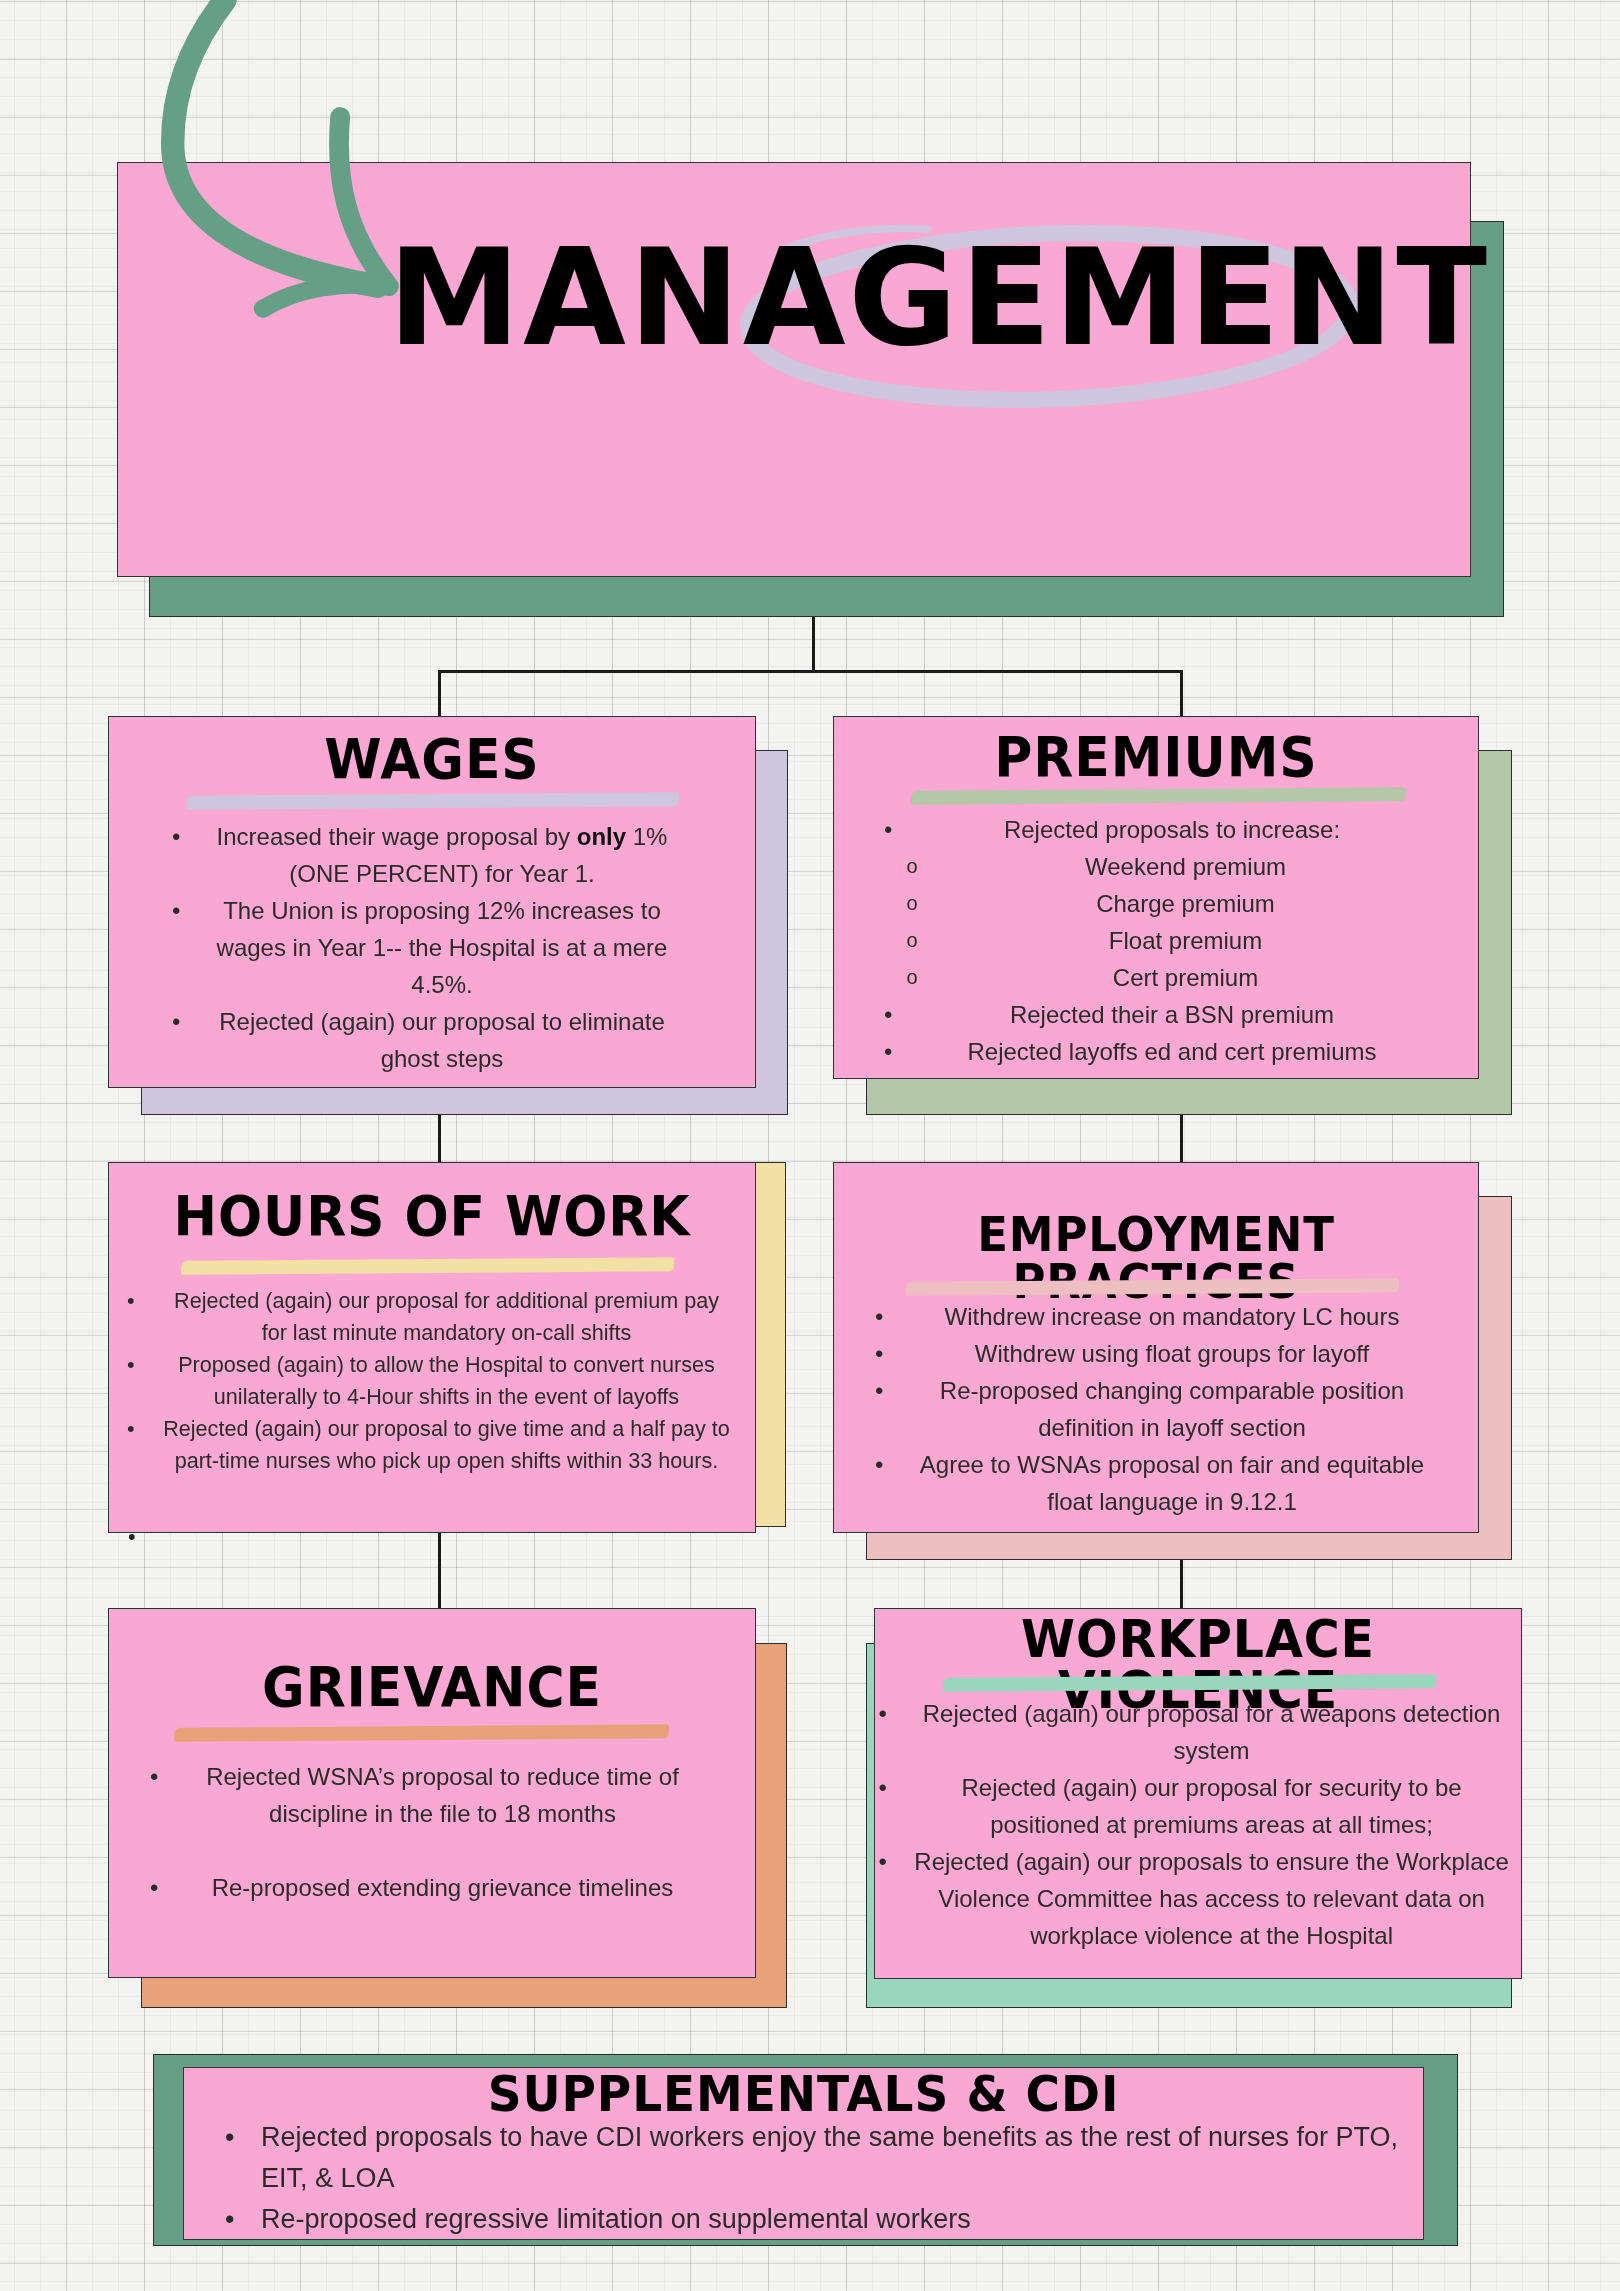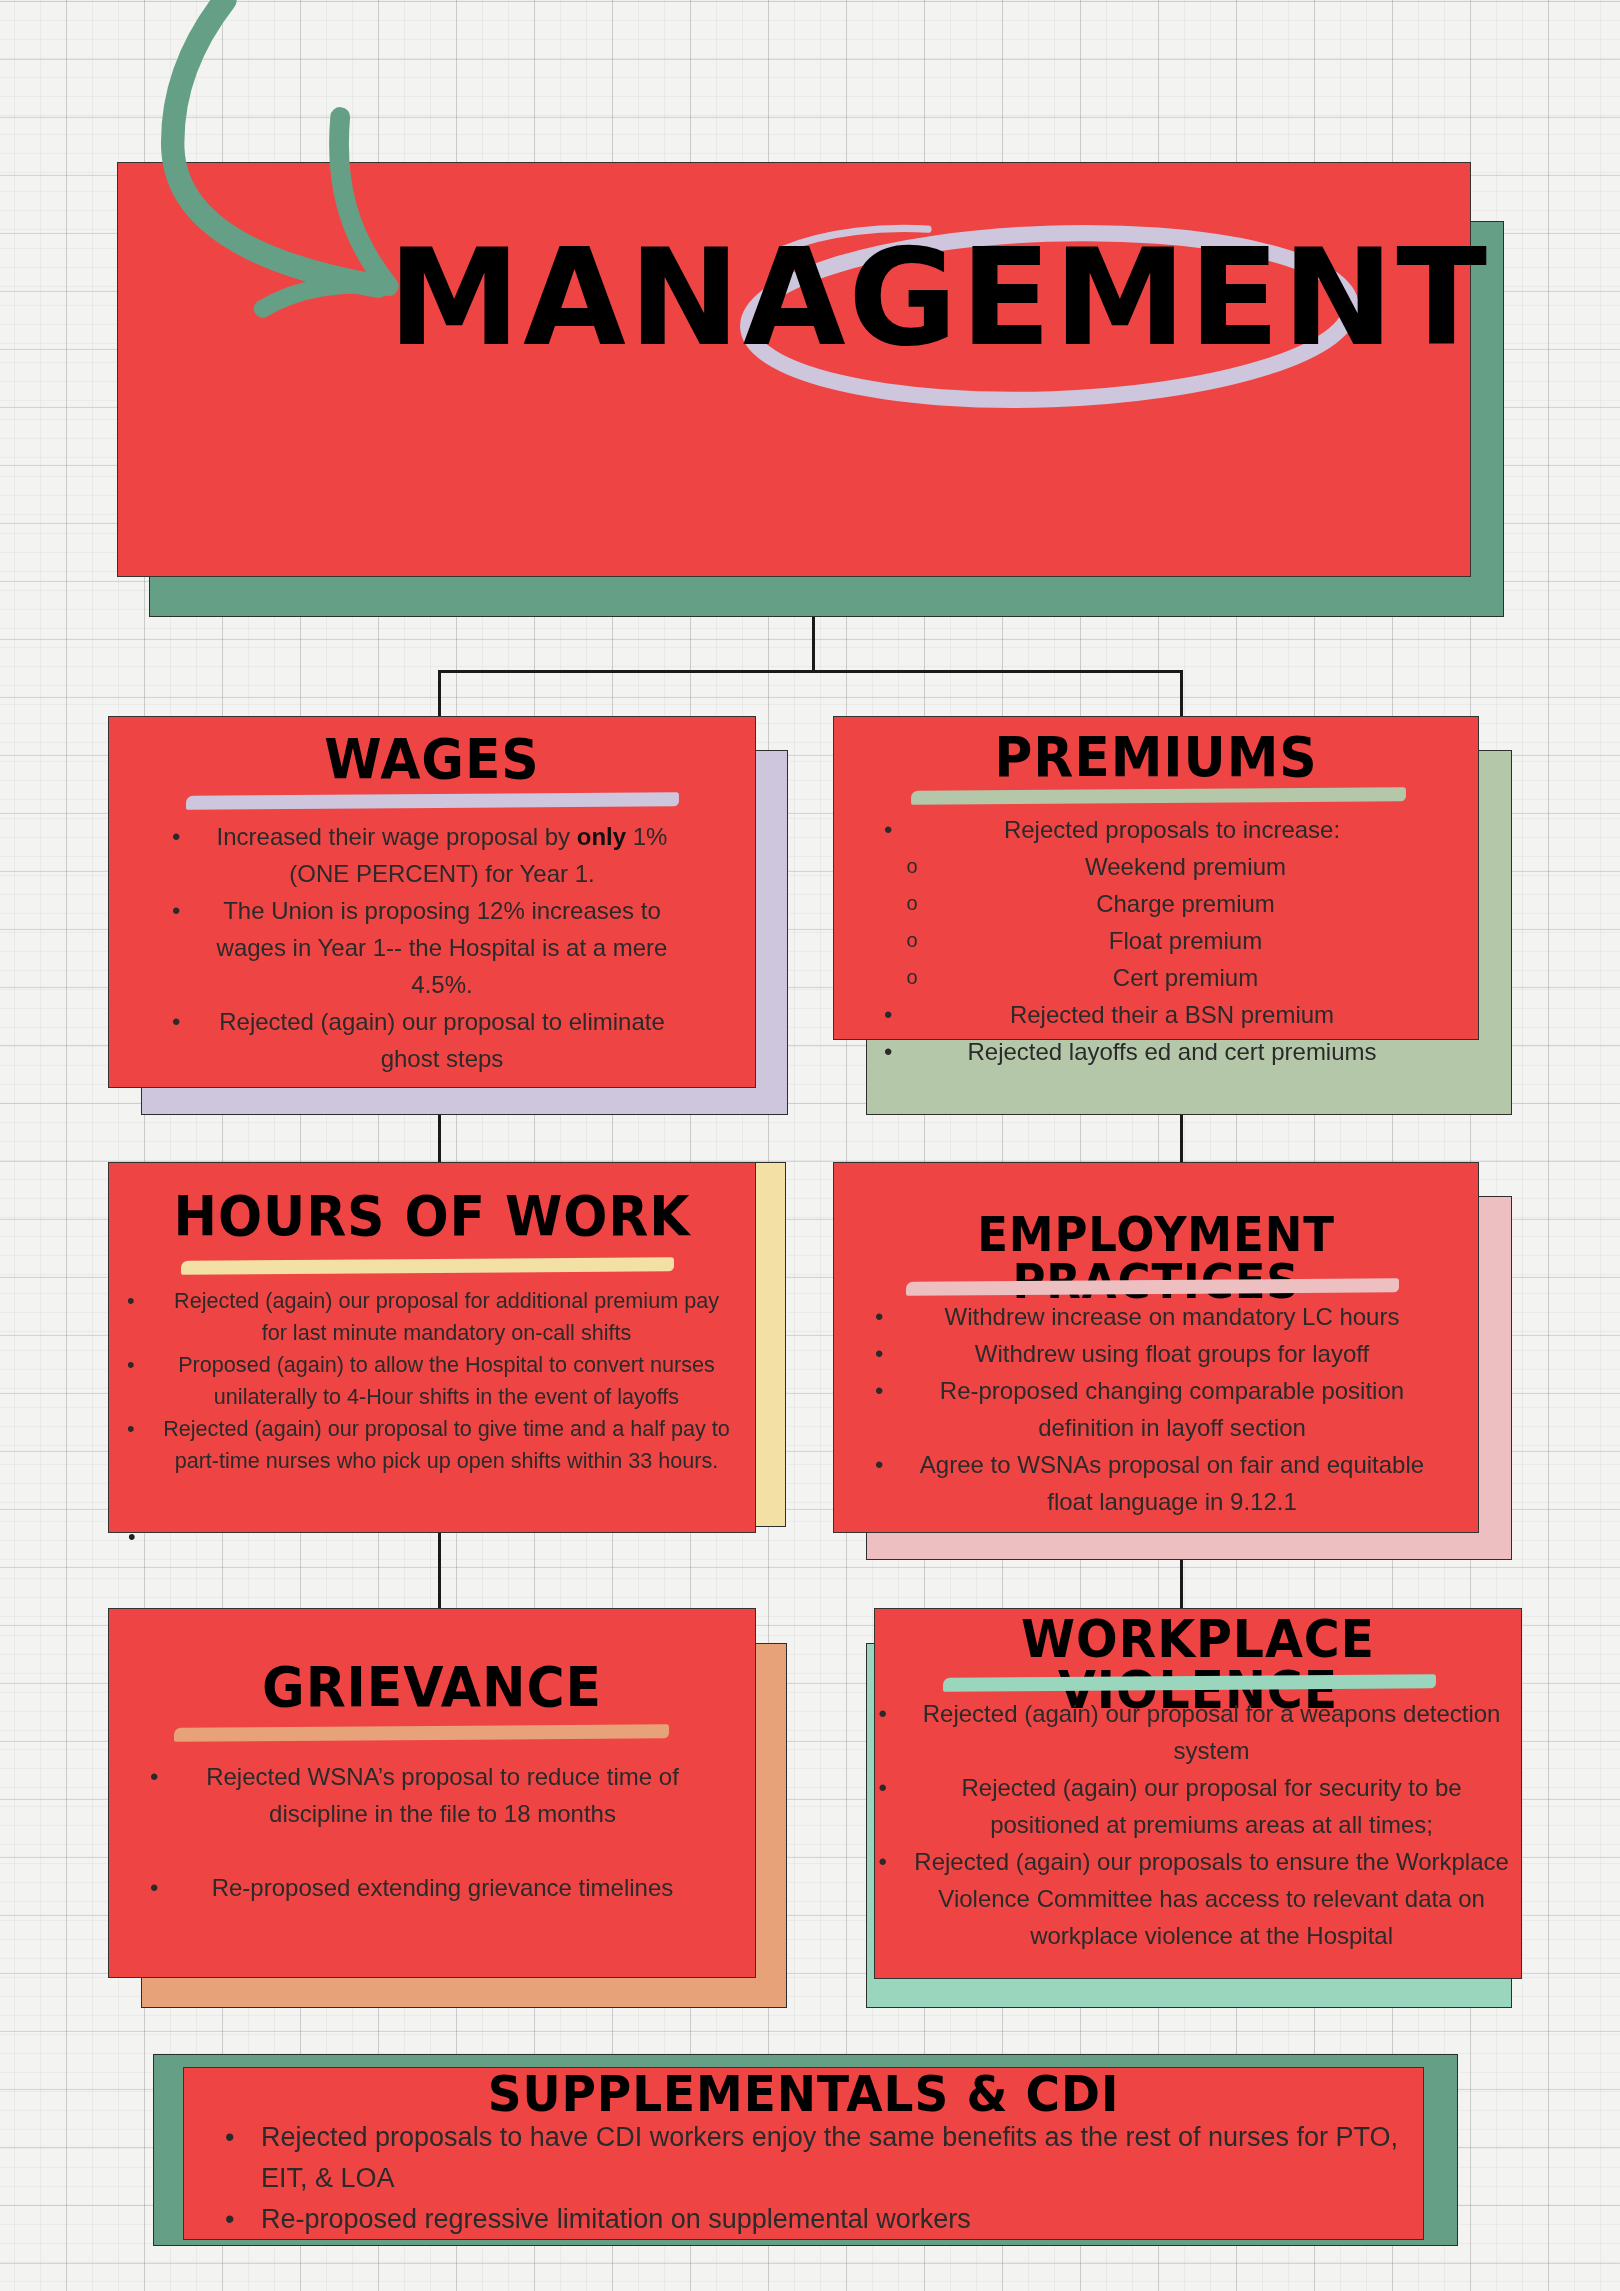--- a/index.html
+++ b/index.html
@@ -11,21 +11,21 @@
       linear-gradient(to bottom, rgba(120,120,120,0.28) 0.9px, transparent 0.9px),
       linear-gradient(to right, rgba(150,150,150,0.10) 0.9px, transparent 0.9px),
       linear-gradient(to bottom, rgba(150,150,150,0.10) 0.9px, transparent 0.9px);
     background-size: 78px 58px, 78px 58px, 26px 19px, 26px 19px;
     background-position: 66px 0.9px, 66px 0.9px, 66px 0.9px, 66px 0.9px;
     font-family: "DejaVu Sans", sans-serif;
     color: #222;
   }
   .abs { position: absolute; box-sizing: border-box; }
   .shadow { border: 1.8px solid #2e2e2e; }
-  .card { background: #ef4444; border: 1.8px solid #333; }
+  .card { background: #f9a8d4; border: 1.8px solid #333; }
   .line-v { position: absolute; width: 2.7px; background: #1a1a1a; }
   .line-h { position: absolute; height: 2.7px; background: #1a1a1a; }
 
   .title-text {
     position: absolute; left: 0; right: 0; text-align: center;
     font-family: "DejaVu Sans", sans-serif; font-weight: bold;
     color: #000; letter-spacing: 2.7px; z-index: 3;
   }
   .heading {
     position: absolute; left: 0; right: 0; text-align: center;
@@ -96,21 +96,21 @@
       <span>The Union is proposing 12% increases to wages in Year 1-- the Hospital is at a mere 4.5%.</span>
     </li>
     <li style="padding:0 18px 0 36px;">
       <span class="bullet">•</span>
       <span>Rejected (again) our proposal to eliminate ghost steps</span>
     </li>
   </ul>
 </section>
 
 <div class="abs shadow" style="left:866px;top:750px;width:646px;height:365px;background:#b4c7a9;"></div>
-<section class="abs card" style="left:833px;top:716px;width:646px;height:324px;">
+<section class="abs card" style="left:833px;top:716px;width:646px;height:363px;">
   <div class="heading" style="top:14.4px;">PREMIUMS</div>
   <div class="brush" style="left:77px;top:72px;width:495px;background:#b4c7a9;"></div>
   <ul class="body-list prem-list" style="left:50px;top:94px;width:540px;">
     <li style="padding:0 0 0 36px;">
       <span class="bullet">•</span>
       <span>Rejected proposals to increase:</span>
     </li>
     <li style="padding:0 0 0 63px;">
       <span class="bullet" style="left:22.5px;font-size:20px;">o</span>
       <span>Weekend premium</span>

